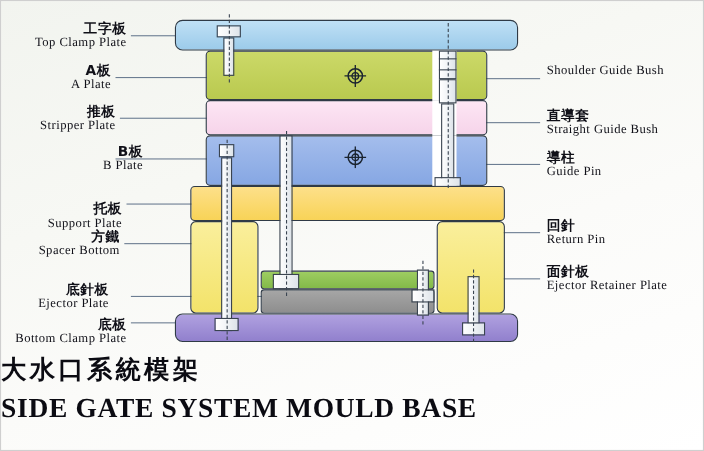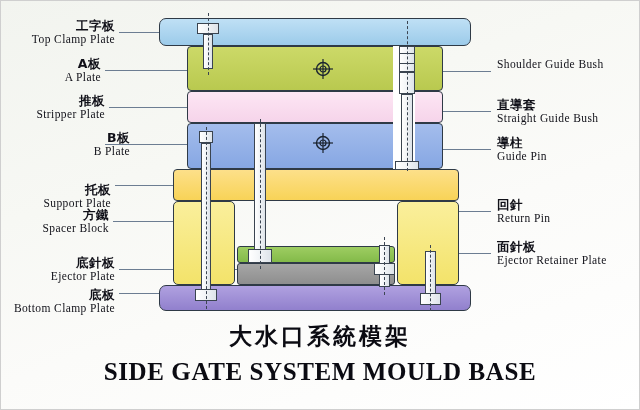--- a/index.html
+++ b/index.html
@@ -23,21 +23,21 @@
   .lbl.right{text-align:left;}
   
   .lead{position:absolute;height:0;border-top:1px solid #6c7d92;}
   
   .part{position:absolute;box-sizing:border-box;border:1px solid #2f3a46;}
   .steel{position:absolute;box-sizing:border-box;border:1px solid #3a4450;
          background:linear-gradient(90deg,#ffffff 0%,#f4f6f8 40%,#dde3e9 100%);}
   .cl{position:absolute;width:0;border-left:1px dashed #3b4552;}
   .hl{position:absolute;height:0;border-top:1px solid #3a4450;}
   
-  .title{position:absolute;left:0;width:100%;text-align:center;color:#0b0b12;}
+  .title{position:absolute;left:0;width:100%;color:#0b0b12;}
   .title .t-cn{font-size:23px;font-weight:bold;letter-spacing:3px;
                font-family:"DejaVu Sans","Liberation Sans",sans-serif;}
   .title .t-en{font-size:25px;font-weight:bold;letter-spacing:.6px;
                font-family:Liberation Serif, serif;}
   .crosshair{position:absolute;width:20px;height:20px;}
 </style>
 </head>
 <body>
 
 <div id="stage">
@@ -141,23 +141,23 @@
   <div class="lbl left" style="right:509px;top:130px;">
     <div class="cn">B板</div>
     <div class="en">B Plate</div>
   </div>
   <div class="lbl left" style="right:528px;top:182px;">
     <div class="cn">托板</div>
     <div class="en">Support Plate</div>
   </div>
   <div class="lbl left" style="right:530px;top:207px;">
     <div class="cn">方鐵</div>
-    <div class="en">Spacer Block</div>
+    <div class="en">Spacer Bottom</div>
   </div>
-  <div class="lbl left" style="right:524px;top:255px;">
+  <div class="lbl left" style="right:540px;top:255px;">
     <div class="cn">底針板</div>
     <div class="en">Ejector Plate</div>
   </div>
   <div class="lbl left" style="right:524px;top:287px;">
     <div class="cn">底板</div>
     <div class="en">Bottom Clamp Plate</div>
   </div>
 
   <div class="lbl right" style="left:496px;top:57px;">
     <div class="en">Shoulder Guide Bush</div>

